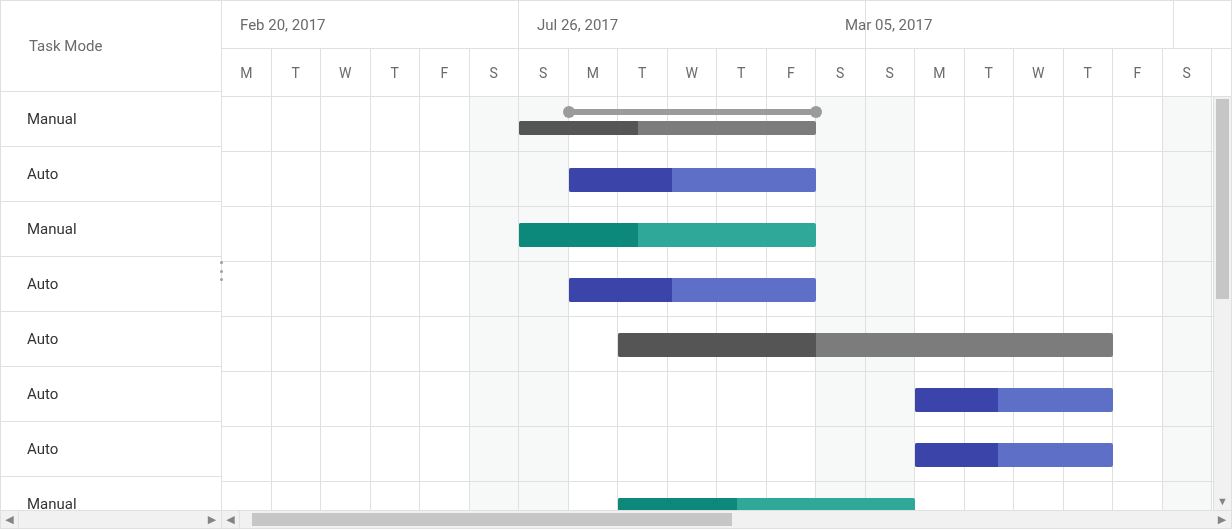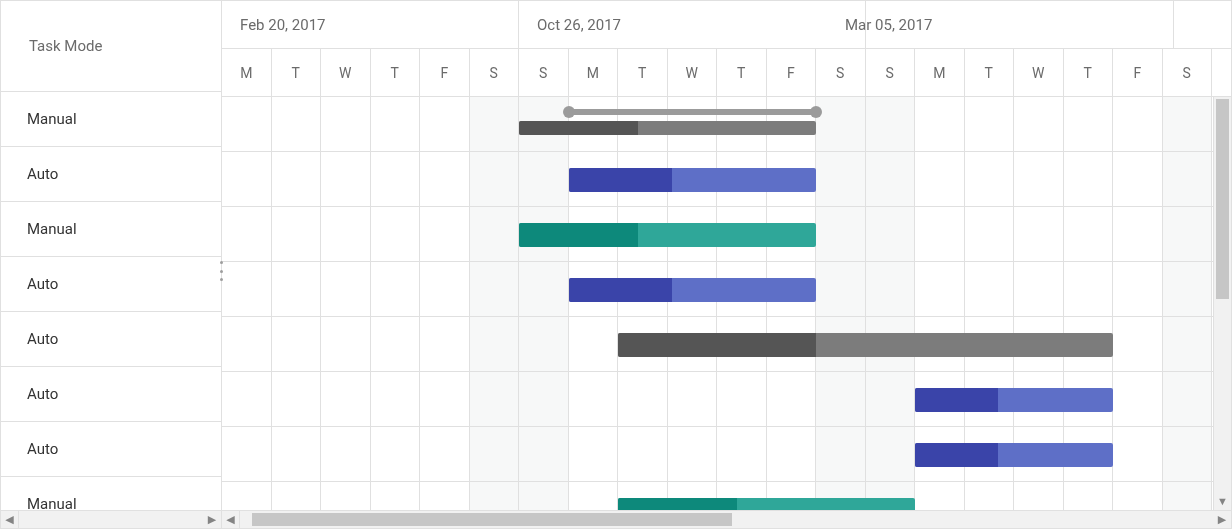--- a/index.html
+++ b/index.html
@@ -196,21 +196,21 @@
       <span></span>
         <span></span>
         <span></span>
     </div>
   </div>
 
   <div class="right">
     <div class="timeline-header">
       <div class="week-row" id="week-row">
           <div class="week-cell" style="left: 0px; width: 297px;">Feb 20, 2017</div>
-          <div class="week-cell" style="left: 297px; width: 346.5px;">Oct 26, 2017</div>
+          <div class="week-cell" style="left: 297px; width: 346.5px;">Jul 26, 2017</div>
           <div class="week-cell" style="left: 605px; width: 346.5px;">Mar 05, 2017</div>
         </div>
       <div class="day-row" id="day-row">
           <div class="day-cell" style="left: 0px;">M</div>
           <div class="day-cell" style="left: 49.5px;">T</div>
           <div class="day-cell" style="left: 99px;">W</div>
           <div class="day-cell" style="left: 148.5px;">T</div>
           <div class="day-cell" style="left: 198px;">F</div>
           <div class="day-cell" style="left: 247.5px;">S</div>
           <div class="day-cell" style="left: 297px;">S</div>

